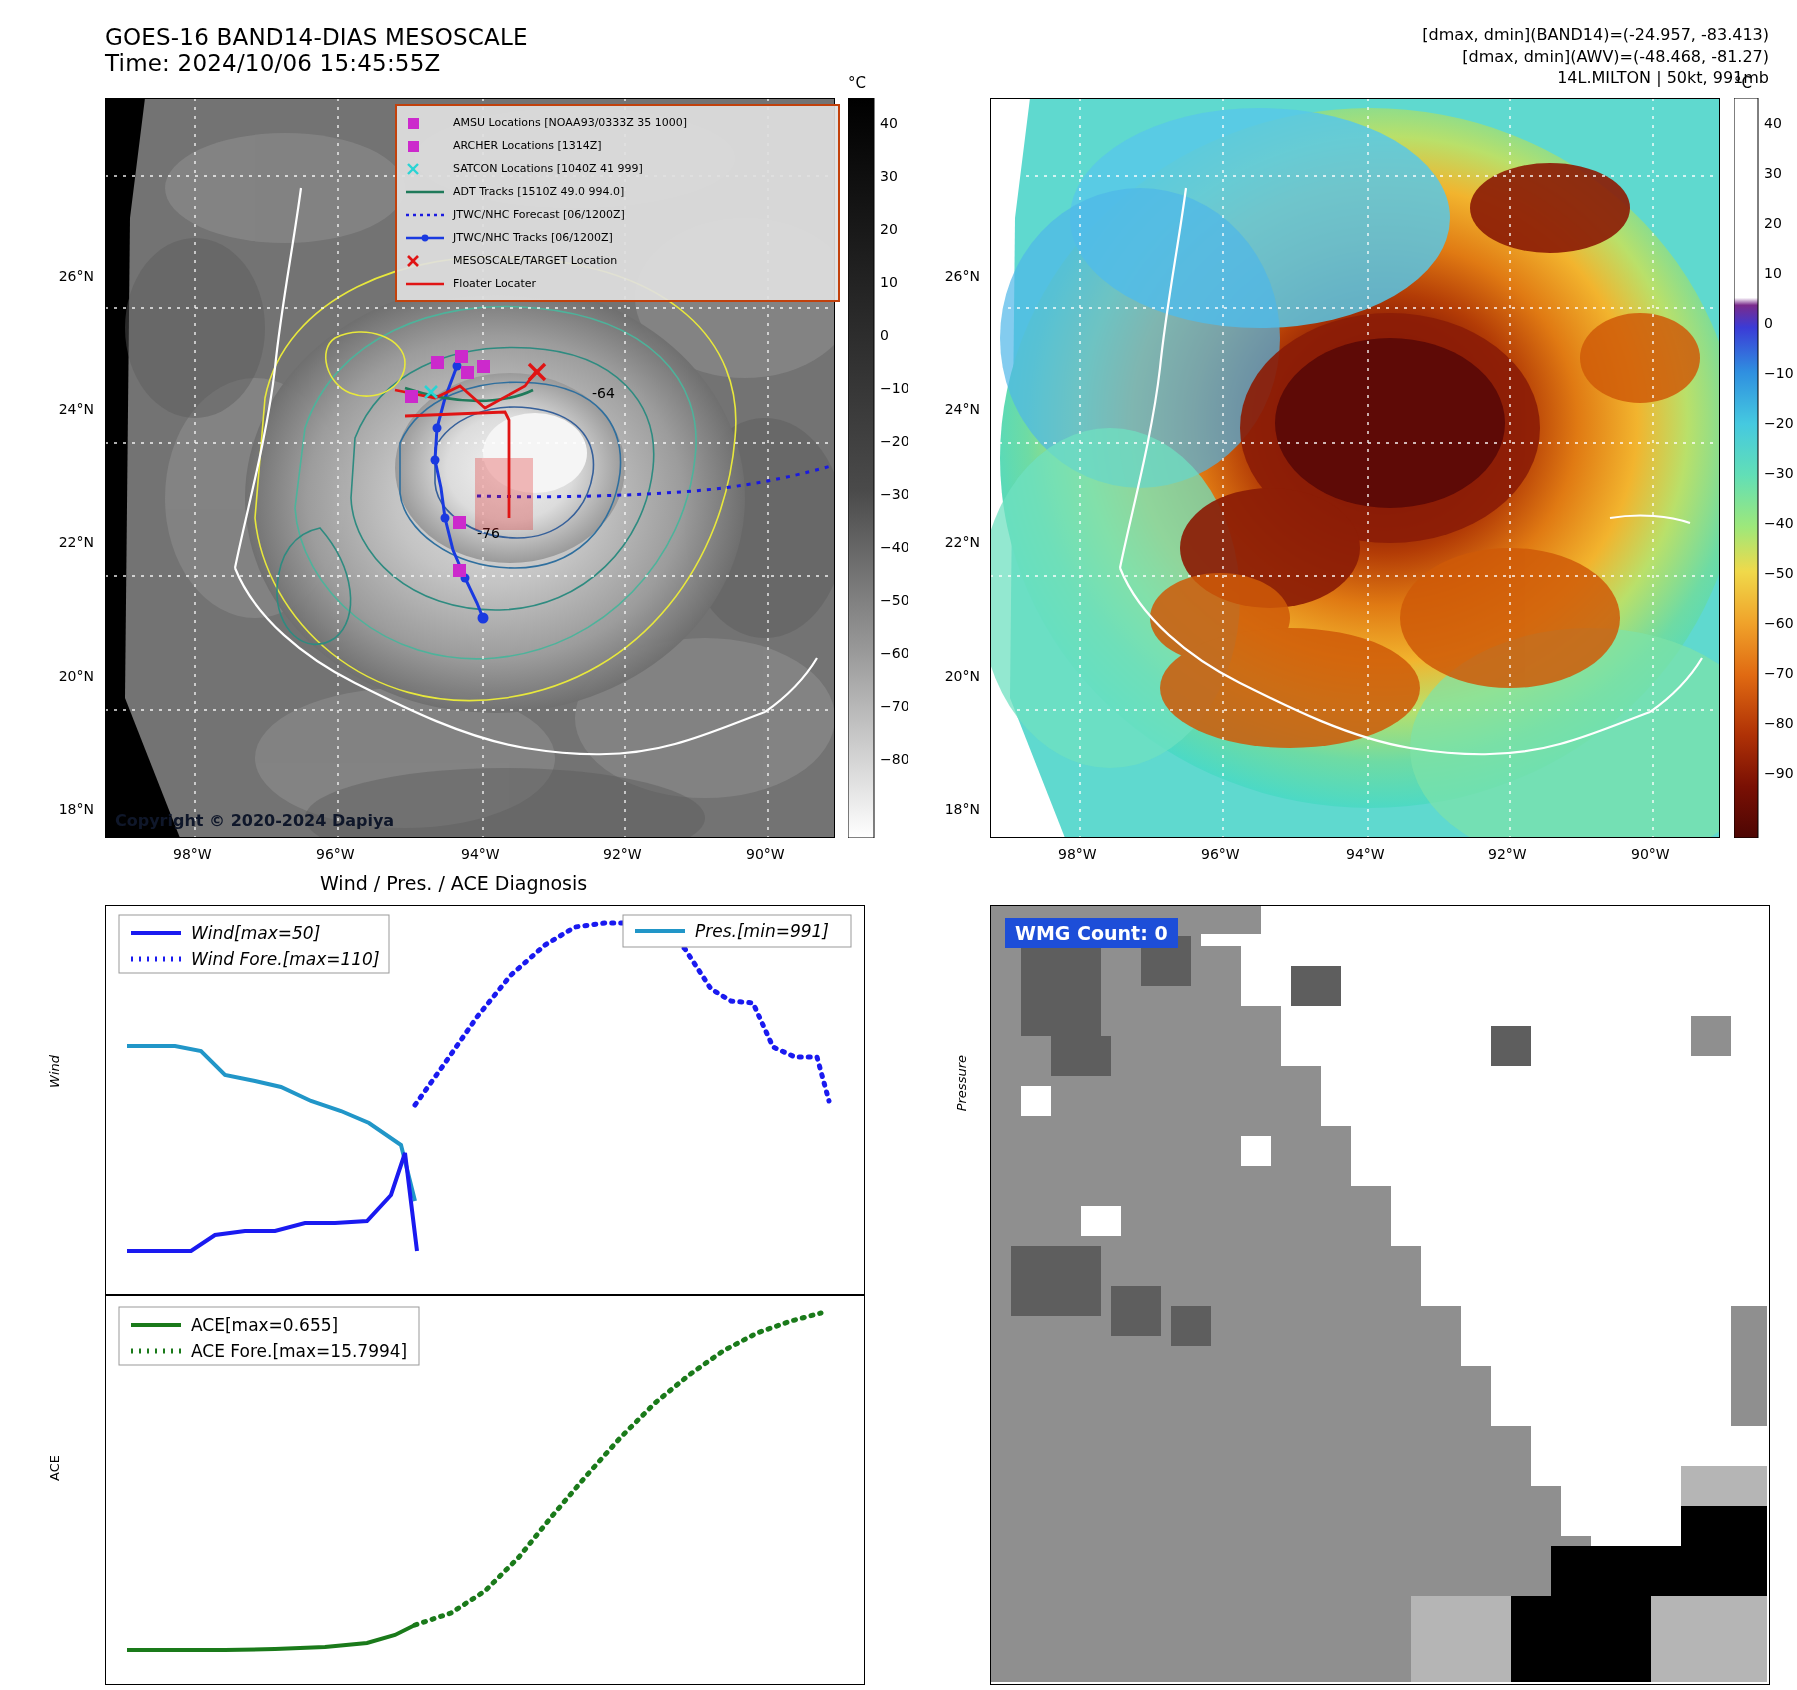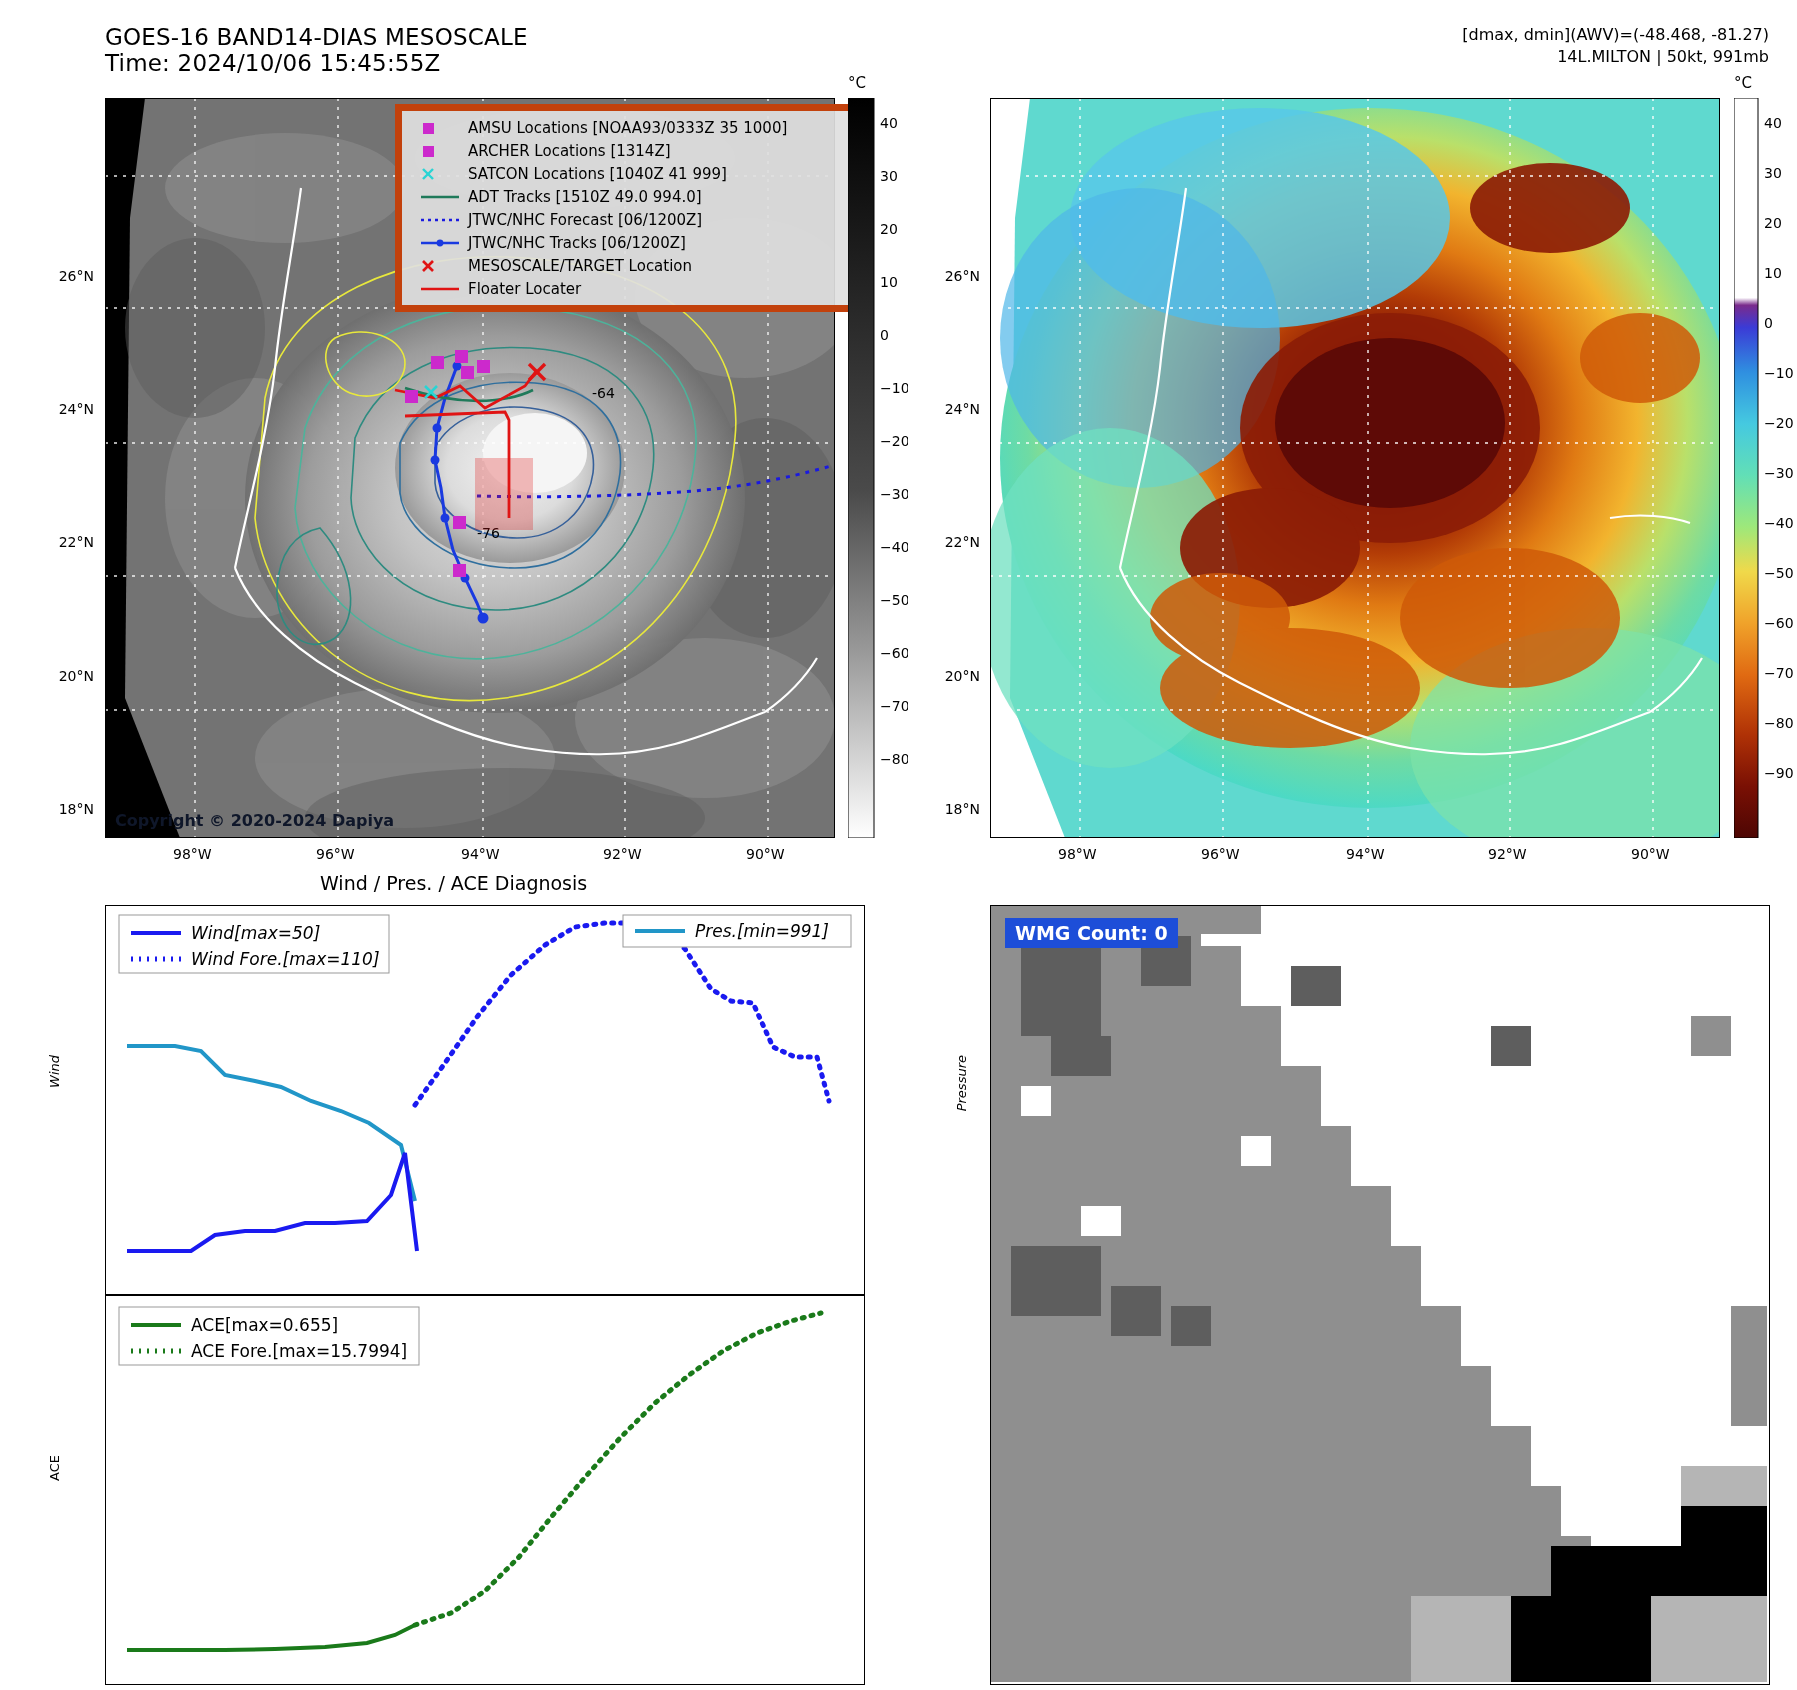--- a/index.html
+++ b/index.html
@@ -1,40 +1,41 @@
 <!DOCTYPE html>
 <html><head>
 <meta charset="utf-8">
 <style>
   html,body{margin:0;padding:0;background:#ffffff;}
   body{width:1797px;height:1690px;font-family:"DejaVu Sans",sans-serif;color:#000;position:relative;overflow:hidden;}
   .panel{position:absolute;}
   .ttl{font-size:23px;letter-spacing:.2px;}
   .tick{font-size:14px;fill:#000;}
   .cbtitle{font-size:15px;}
-  .legend-box{position:absolute;background:rgba(224,224,224,.92);border:7px solid #c2410c;padding:5px 18px;font-size:15px;}
+  .legend-box{position:absolute;background:rgba(224,224,224,.92);border:2px solid #c2410c;padding:5px 8px;font-size:11px;}
   .legend-row{display:flex;align-items:center;height:23px;white-space:nowrap;}
   .legend-key{width:42px;display:inline-block;text-align:center;margin-right:6px;}
   .frame{border:1.6px solid #000;box-sizing:border-box;}
   .copyright{position:absolute;left:10px;bottom:8px;color:#0f172a;font-weight:bold;font-size:16px;}
   .wmg{position:absolute;left:14px;top:12px;background:#1d4ed8;color:#fff;font-weight:bold;font-size:19px;padding:4px 10px;}
   .subtitle-center{position:absolute;font-size:19px;}
   .rt{position:absolute;text-align:right;font-size:16px;line-height:1.35;}
   .vtxt{writing-mode:vertical-rl;transform:rotate(180deg);font-size:13px;}
   svg{display:block;}
 </style>
 </head>
 <body>
 
 <div class="panel ttl" style="left:105px;top:24px;">
   <div>GOES-16 BAND14-DIAS MESOSCALE</div>
   <div>Time: 2024/10/06 15:45:55Z</div>
 </div>
 
 <div class="rt" style="right:28px;top:24px;width:700px;">
+  <div>[dmax, dmin](BAND14)=(-24.957, -83.413)</div>
   <div>[dmax, dmin](AWV)=(-48.468, -81.27)</div>
   <div>14L.MILTON | 50kt, 991mb</div>
 </div>
 
 <div class="panel" style="left:105px;top:98px;width:730px;height:740px;">
   <svg width="730" height="740" viewBox="0 0 730 740">
     <defs>
       <clipPath id="irclip">
           <rect x="0" y="0" width="730" height="740"></rect>
         </clipPath>

